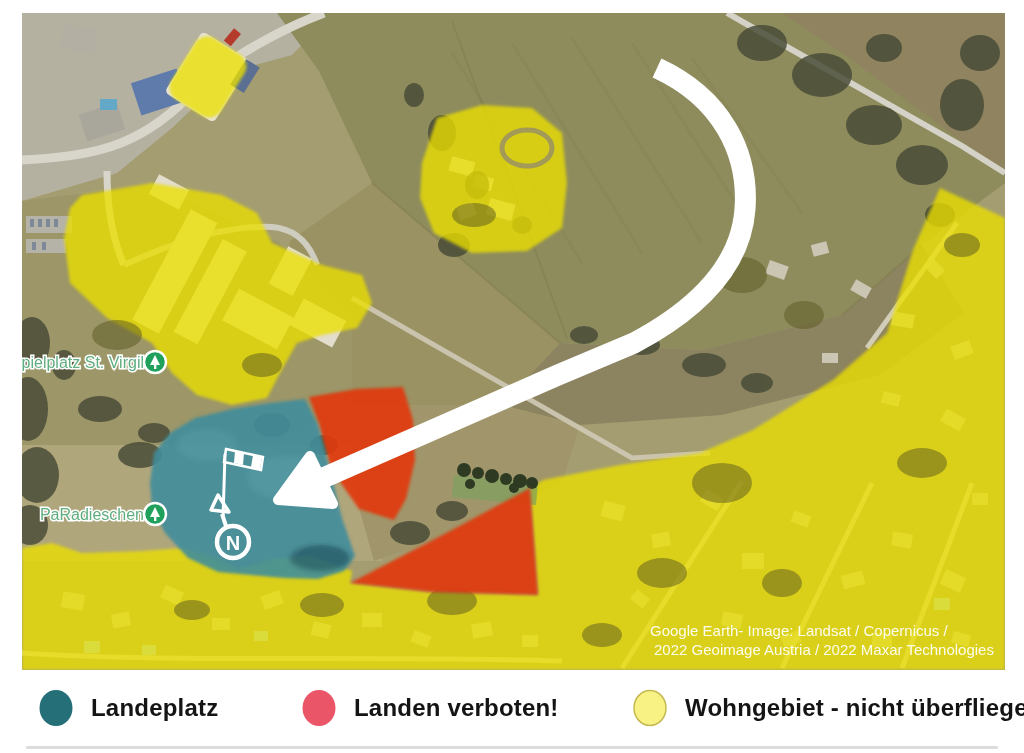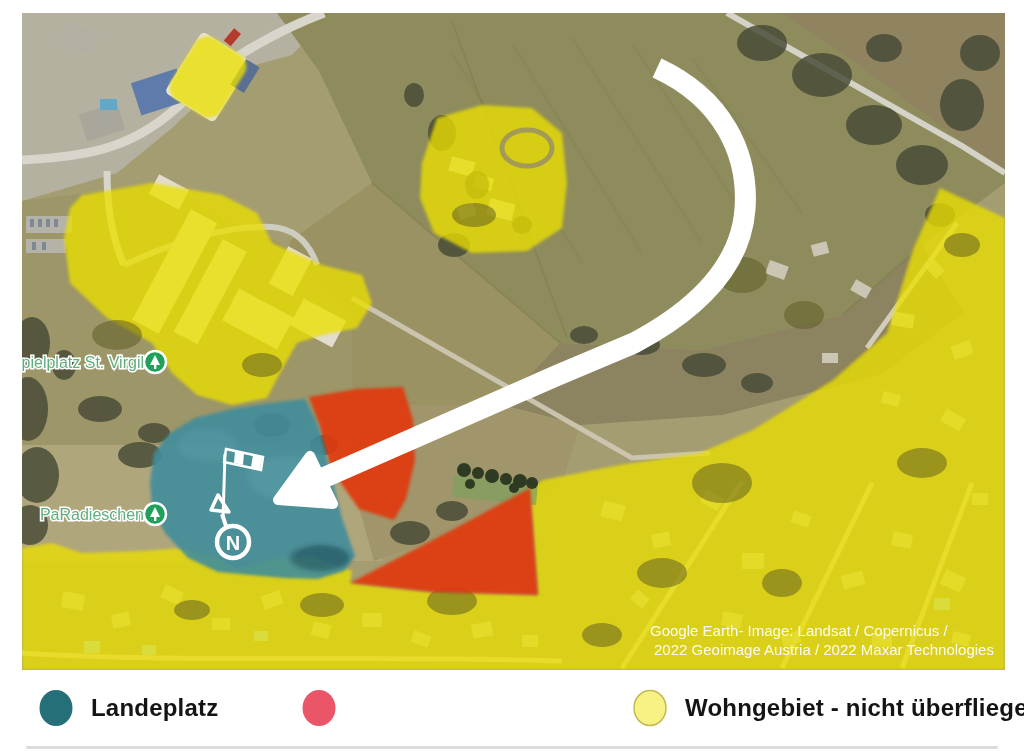--- a/index.html
+++ b/index.html
@@ -288,20 +288,21 @@
     <div class="legend-item" id="li-0">
       <svg class="swatch" viewBox="0 0 36 38">
         <ellipse cx="18" cy="19" rx="16.5" ry="18" fill="#256f78"></ellipse>
       </svg>
       <span class="lbl">Landeplatz</span>
     </div>
     <div class="legend-item" id="li-1">
       <svg class="swatch" viewBox="0 0 36 38">
         <ellipse cx="18" cy="19" rx="16.5" ry="18" fill="#ea5567"></ellipse>
       </svg>
+      <span class="lbl">Landen verboten!</span>
     </div>
     <div class="legend-item" id="li-2">
       <svg class="swatch" viewBox="0 0 36 38">
         <ellipse cx="18" cy="19" rx="16" ry="17.5" stroke="#c5ba52" stroke-width="1.5" fill="#f8f285"></ellipse>
       </svg>
       <span class="lbl">Wohngebiet - nicht überfliegen!</span>
     </div>
   </div>
 
   <div id="page-edge"></div>

